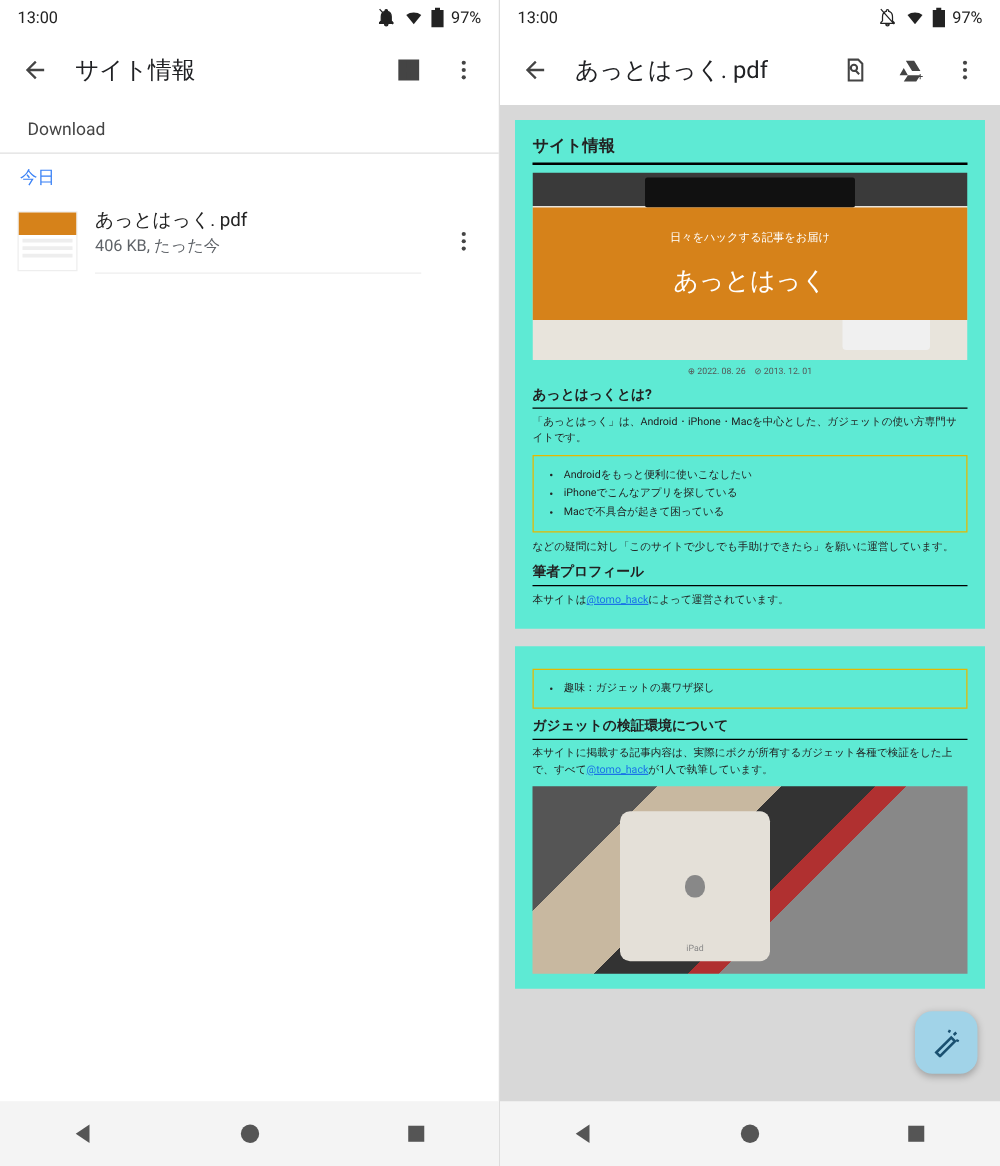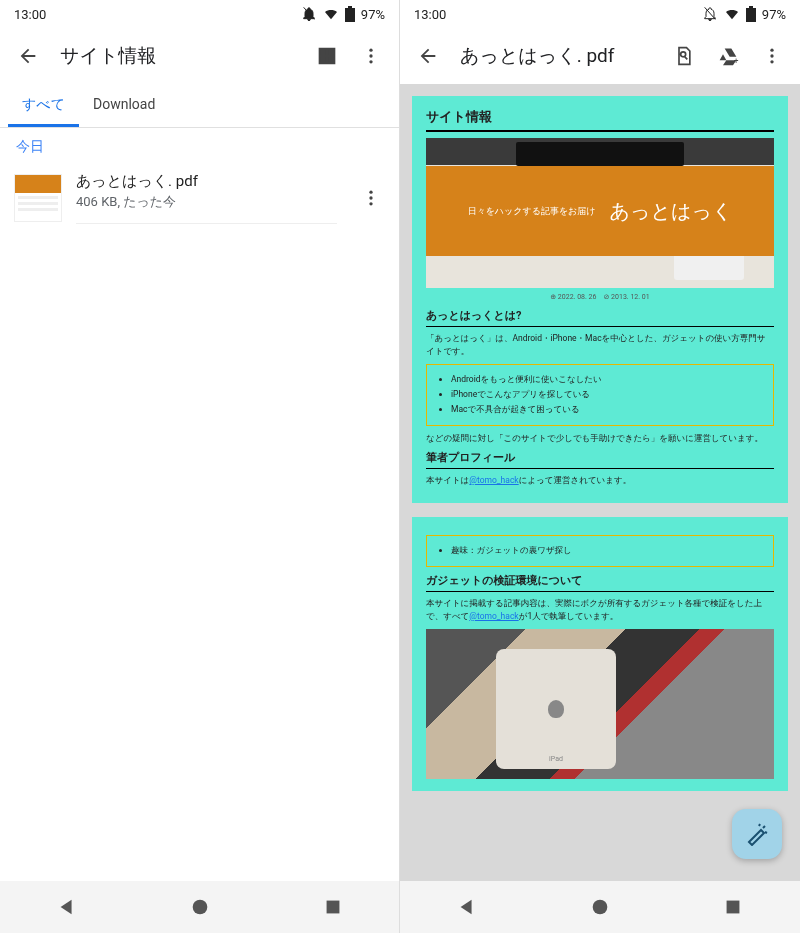--- a/index.html
+++ b/index.html
@@ -34,21 +34,21 @@
 
 
 .viewer { flex: 1; background: #d8d8d8; overflow: hidden; padding: 12px 12px 0; }
 .page { background: #5eead4; margin-bottom: 14px; padding: 12px 14px; font-size: 8.5px; color: #222; }
 .page h1 { font-size: 13px; border-bottom: 2px solid #000; padding-bottom: 4px; margin-bottom: 6px; font-weight: 700; }
 .banner { position: relative; height: 150px; margin-bottom: 4px; overflow:hidden; }
 .monitor-bg { position:absolute; inset:0; background: linear-gradient(#3a3a3a 0 18%, #e8e4dc 18% 100%); }
 .monitor-screen { position:absolute; top:4px; left:90px; right:90px; height:24px; background:#111; border-radius:2px; }
 .desk-items { position:absolute; bottom:6px; left:0; right:0; height:40px;}
 .mac { position:absolute; right:30px; bottom:2px; width:70px; height:50px; background:#f0f0f0; border-radius:3px; }
-.banner-overlay { position: absolute; top: 28px; left: 0; right: 0; bottom: 32px; background: #d6821a; color: #fff; display: flex; flex-direction: row; align-items: center; justify-content: center; gap: 14px; }
+.banner-overlay { position: absolute; top: 28px; left: 0; right: 0; bottom: 32px; background: #d6821a; color: #fff; display: flex; flex-direction: column; align-items: center; justify-content: center; gap: 14px; }
 .banner-sub { font-size: 9px; }
 .banner-title { font-size: 20px; font-weight: 400; }
 .dates { text-align: center; font-size: 7px; color: #555; margin-bottom: 6px; }
 .page p.lead { font-size: 8.5px; margin: 4px 0 6px; }
 .page h2 { font-size: 11px; font-weight: 700; border-bottom: 1px solid #000; padding-bottom: 3px; margin: 6px 0 5px; }
 .page p { margin: 4px 0; line-height: 1.5; }
 .box { border: 1.5px solid #e6b800; padding: 6px 8px; margin: 6px 0; }
 .box ul { list-style: disc; padding-left: 16px; }
 .box li { margin: 3px 0; font-size: 8.5px; }
 .link { color: #1a73e8; text-decoration: underline; }
@@ -102,21 +102,20 @@
     <div class="tb-btn">
       <svg width="20" height="20" viewBox="0 0 24 24">
           <circle cx="12" cy="5" r="2" fill="currentColor"></circle>
           <circle cx="12" cy="12" r="2" fill="currentColor"></circle>
           <circle cx="12" cy="19" r="2" fill="currentColor"></circle>
         </svg>
     </div>
   </div>
 
   <div class="tabs">
-    <div class="tab active">すべて</div>
     <div class="tab">Download</div>
   </div>
 
   <div class="section-label">今日</div>
 
   <div class="file-row">
     <div class="thumb">
       <div class="t-top"></div>
         <div class="t-line"></div>
         <div class="t-line"></div>

